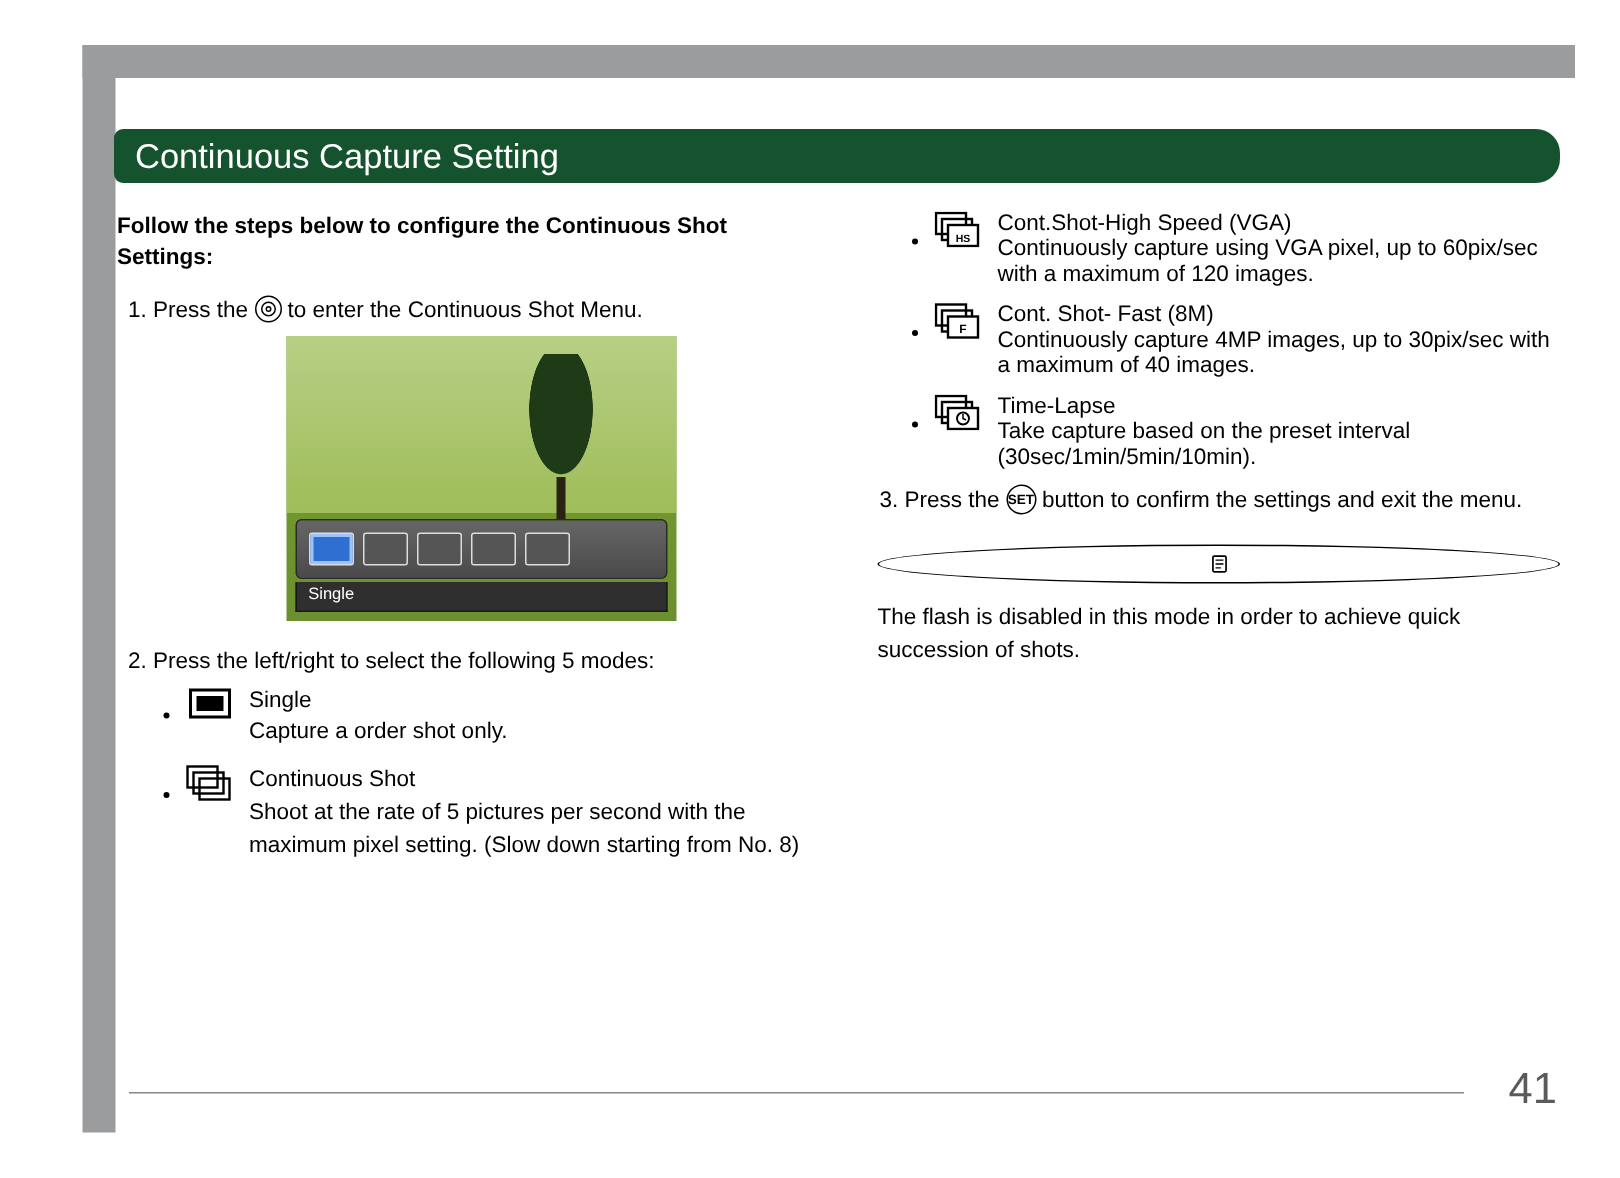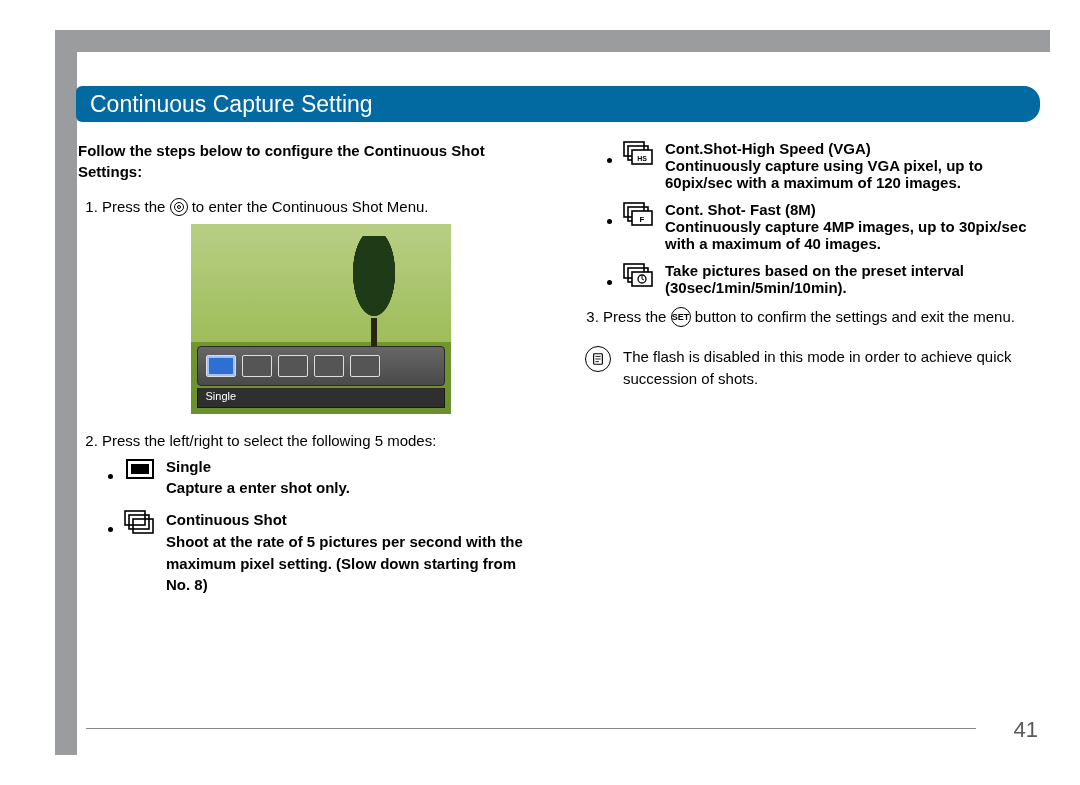--- a/index.html
+++ b/index.html
@@ -22,21 +22,21 @@
   .frame-left {
     position: absolute;
     top: 30px; left: 55px; bottom: 30px;
     width: 22px;
     background: #9b9c9e;
   }
   .title-bar {
     position: absolute;
     top: 86px; left: 76px; right: 40px;
     height: 36px;
-    background: #0369a1;
+    background: #14532d;
     color: #fff;
     border-radius: 6px 16px 16px 6px;
     display: flex;
     align-items: center;
     padding-left: 14px;
     font-size: 23px;
     font-weight: 400;
   }
   .columns {
     position: absolute;
@@ -48,21 +48,21 @@
   .intro { font-weight: 600; margin: 0 0 14px 0; line-height: 1.4; }
   ol { padding-left: 24px; margin: 0; }
   ol > li { margin-bottom: 5px; line-height: 1.45; }
   ul { padding-left: 22px; margin: 4px 0 0 0; list-style: disc; }
   ul > li { margin-bottom: 10px; }
   .mode-row { display: flex; align-items: flex-start; gap: 10px; }
   .mode-icon {
     flex: 0 0 32px; height: 24px; margin-top: 1px;
     display: inline-flex; align-items: center; justify-content: center;
   }
-  .mode-text { flex: 1; font-weight: bold; }
+  .mode-text { flex: 1; }
   .mode-name { display: block; }
   .inline-icon {
     display: inline-flex; vertical-align: middle;
     width: 20px; height: 20px; border: 1.5px solid #000;
     border-radius: 50%; align-items: center; justify-content: center;
     font-size: 9px; font-weight: 700;
     position: relative; top: -1px;
   }
   .inline-target {
     display: inline-flex; vertical-align: middle;
@@ -70,30 +70,30 @@
     border-radius: 50%; position: relative; top: -1px;
   }
   .inline-target::before {
     content: ""; position: absolute; inset: 3px;
     border: 1px solid #000; border-radius: 50%;
   }
   .inline-target::after {
     content: ""; position: absolute; inset: 6px;
     border: 1px solid #000; border-radius: 50%;
   }
-  .note-row { display: flex; gap: 12px; margin-top: 18px; padding-left: 6px;}
+  .note-row { display: flex; gap: 12px; margin-top: 18px; padding-left: 6px; flex-direction: column;}
   .note-icon {
     flex: 0 0 26px; height: 26px; border: 1.5px solid #000; border-radius: 50%;
     display: flex; align-items: center; justify-content: center;
   }
   .note-icon svg { width: 14px; height: 14px; }
   .page-num {
     position: absolute;
     right: 42px; bottom: 42px;
-    font-size: 22px; color: #5a5a5a; font-weight: 400;
+    font-size: 29px; color: #5a5a5a; font-weight: 400;
   }
   .hr-bottom {
     position: absolute;
     left: 86px; right: 104px; bottom: 56px;
     border-top: 1px solid #888;
   }
   
   .screenshot {
     width: 260px; height: 190px; margin: 6px auto 16px;
     background: linear-gradient(#7aa22f,#6b8f2e);
@@ -164,21 +164,21 @@
           <li>
             <div class="mode-row">
               <span class="mode-icon">
                 <svg viewBox="0 0 32 24">
                     <rect x="3" y="3" width="26" height="18" fill="none" stroke="#000" stroke-width="2"></rect>
                     <rect x="7" y="7" width="18" height="10" fill="#000"></rect>
                   </svg>
               </span>
               <span class="mode-text">
                 <span class="mode-name">Single</span>
-                <span>Capture a enter shot only.</span>
+                <span>Capture a order shot only.</span>
               </span>
             </div>
           </li>
           <li>
             <div class="mode-row">
               <span class="mode-icon">
                 <svg viewBox="0 0 32 24">
                     <rect x="1" y="1" width="20" height="14" fill="none" stroke="#000" stroke-width="1.6"></rect>
                     <rect x="5" y="5" width="20" height="14" fill="none" stroke="#000" stroke-width="1.6"></rect>
                     <rect x="9" y="9" width="20" height="14" fill="none" stroke="#000" stroke-width="1.6"></rect>
@@ -234,21 +234,22 @@
           <span class="mode-icon">
             <svg viewBox="0 0 32 24">
                 <rect x="1" y="1" width="20" height="14" fill="none" stroke="#000" stroke-width="1.6"></rect>
                 <rect x="5" y="5" width="20" height="14" fill="none" stroke="#000" stroke-width="1.6"></rect>
                 <rect x="9" y="9" width="20" height="14" fill="#fff" stroke="#000" stroke-width="1.6"></rect>
                 <circle cx="19" cy="16" r="4" fill="none" stroke="#000" stroke-width="1.3"></circle>
                 <path d="M19 13v3l2 1" stroke="#000" stroke-width="1" fill="none"></path>
               </svg>
           </span>
           <span class="mode-text">
-            <span>Take pictures based on the preset interval (30sec/1min/5min/10min).</span>
+            <span class="mode-name">Time-Lapse</span>
+            <span>Take capture based on the preset interval (30sec/1min/5min/10min).</span>
           </span>
         </div>
       </li>
     </ul>
     <ol start="3">
       <li>
         <span>Press the </span>
         <span class="inline-icon">SET</span>
         <span> button to confirm the settings and exit the menu.</span>
       </li>

